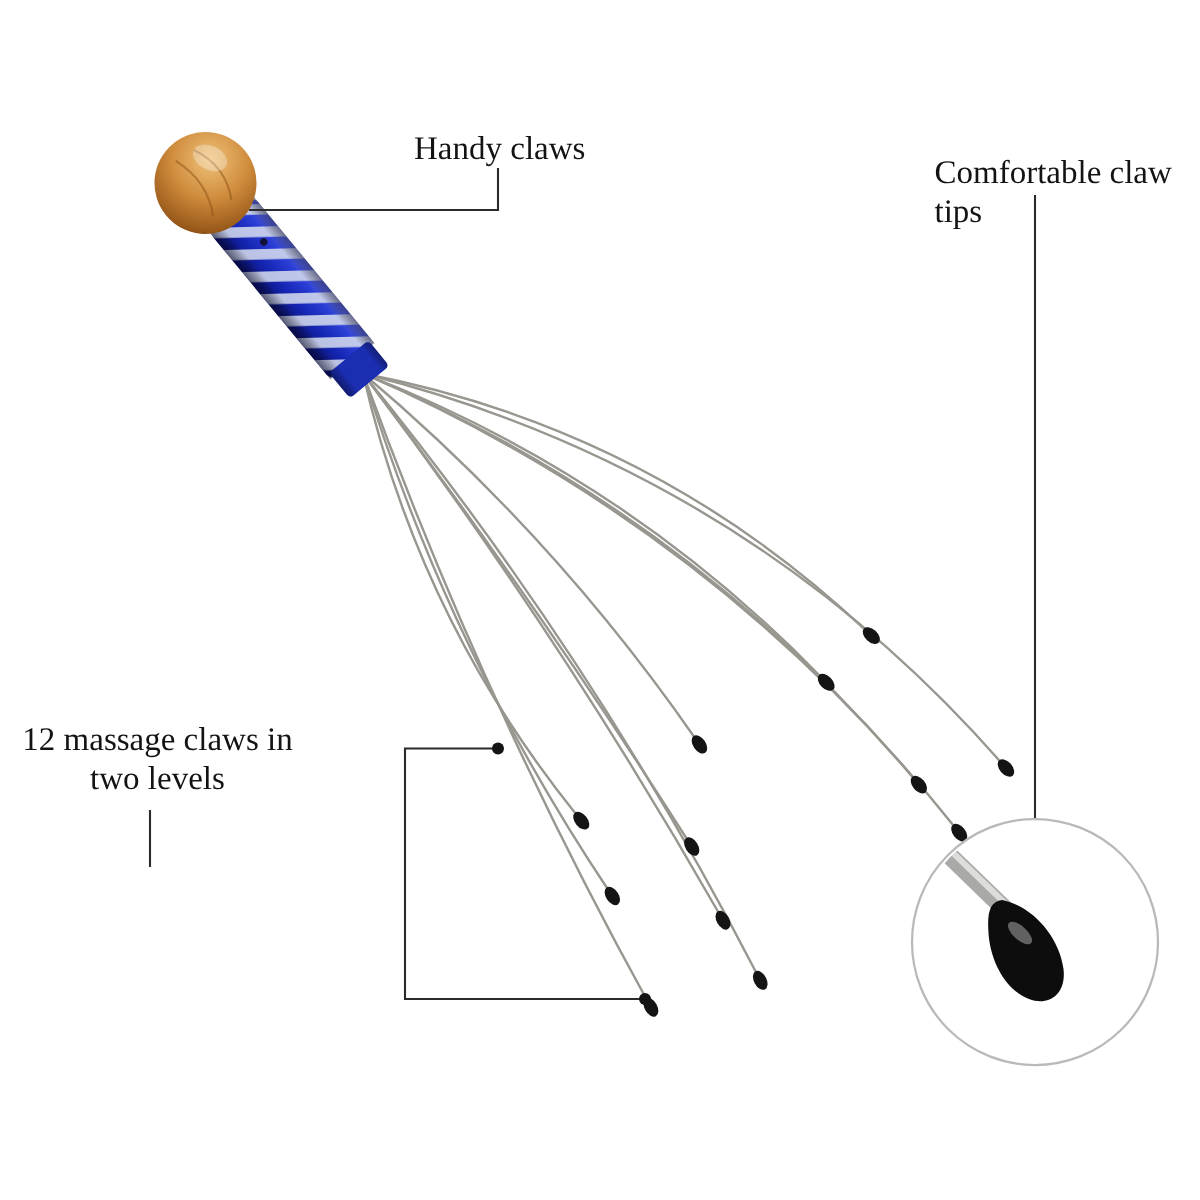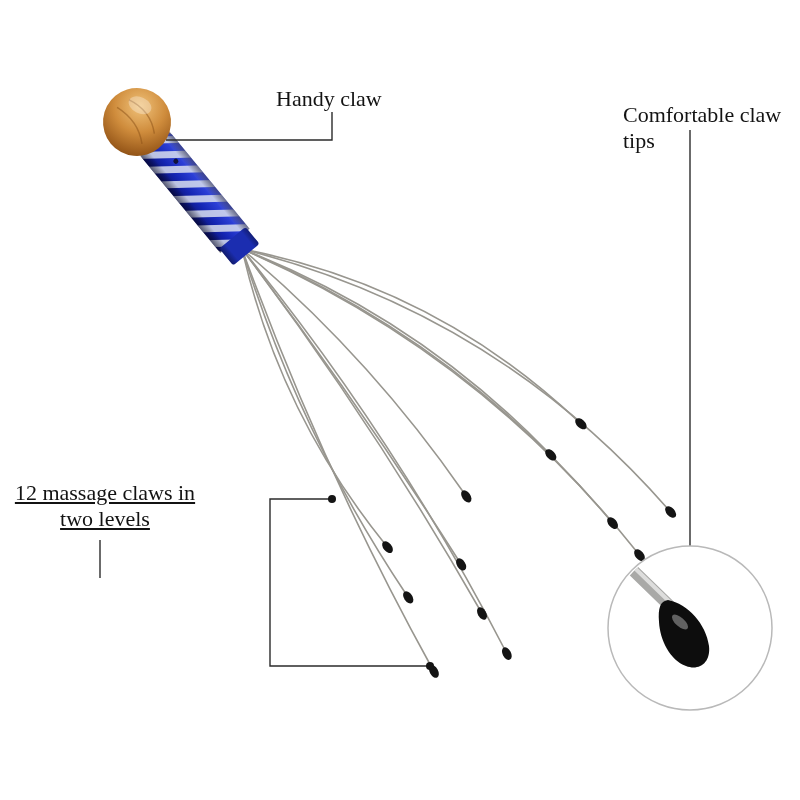--- a/index.html
+++ b/index.html
@@ -7,21 +7,21 @@
     position:relative;width:800px;height:800px;background:#ffffff;overflow:hidden;
     font-family:"Liberation Serif", serif;
   }
   .canvas svg{position:absolute;left:0;top:0;}
   .label{
     position:absolute;color:#131313;font-size:22px;line-height:26px;
     font-family:"Liberation Serif", serif;
   }
   .lbl-handy{left:276px;top:86px;}
   .lbl-clawtips{left:583px;top:102px;margin-left:40px;}
-  .lbl-claws{left:0px;top:480px;width:210px;text-align:center;white-space:pre-line;text-decoration:underline;}
+  .lbl-claws{left:0px;top:480px;width:210px;text-align:center;white-space:pre-line;}
   .wire{fill:none;stroke:var(--wire,#98968f);stroke-width:1.6;}
   .tip{fill:var(--tip-black,#141414);}
   .dot{fill:var(--tip-black,#141414);}
   .leader{fill:none;stroke:var(--line,#2b2b2b);stroke-width:1.4;}
 </style>
 </head>
 <body>
 
 <div class="canvas">
 
@@ -107,18 +107,18 @@
       <circle cx="690" cy="628" r="82" fill="#ffffff" stroke="#b9b9b9" stroke-width="1.5"></circle>
       <g clip-path="url(#magclip)">
         <line x1="610" y1="548" x2="676" y2="612" stroke="#a9a9a7" stroke-width="12" stroke-linecap="round"></line>
         <line x1="612" y1="546" x2="676" y2="608" stroke="#dddddc" stroke-width="4" stroke-linecap="round"></line>
         <path d="M668,600 C688,604 706,624 709,646 C711,663 699,671 686,666 C670,660 660,640 659,622 C658,608 660,601 668,600 Z" fill="#0d0d0d"></path>
         <ellipse cx="680" cy="622" rx="10" ry="4.5" transform="rotate(42 680 622)" fill="#ffffff" opacity="0.35"></ellipse>
       </g>
     </g>
   </svg>
 
-  <div class="label lbl-handy">Handy claw</div>
+  <div class="label lbl-handy">Handy claws</div>
   <div class="label lbl-clawtips">Comfortable claw tips</div>
   <div class="label lbl-claws">12 massage claws in
 two levels</div>
 
 </div>
 
 </body></html>

